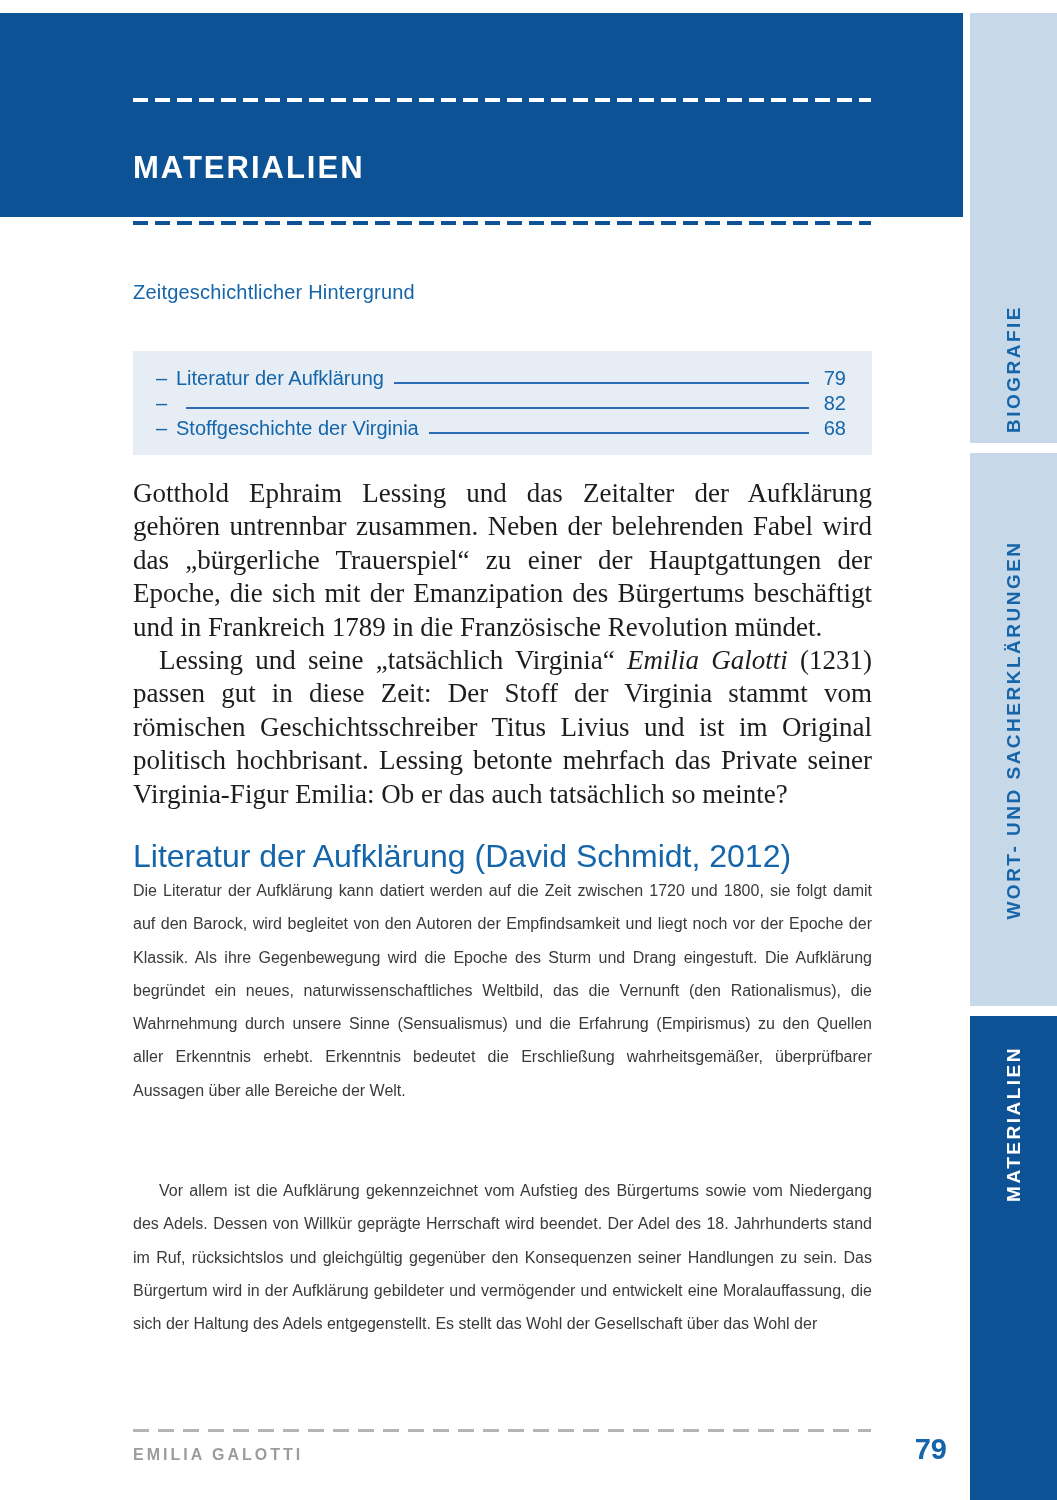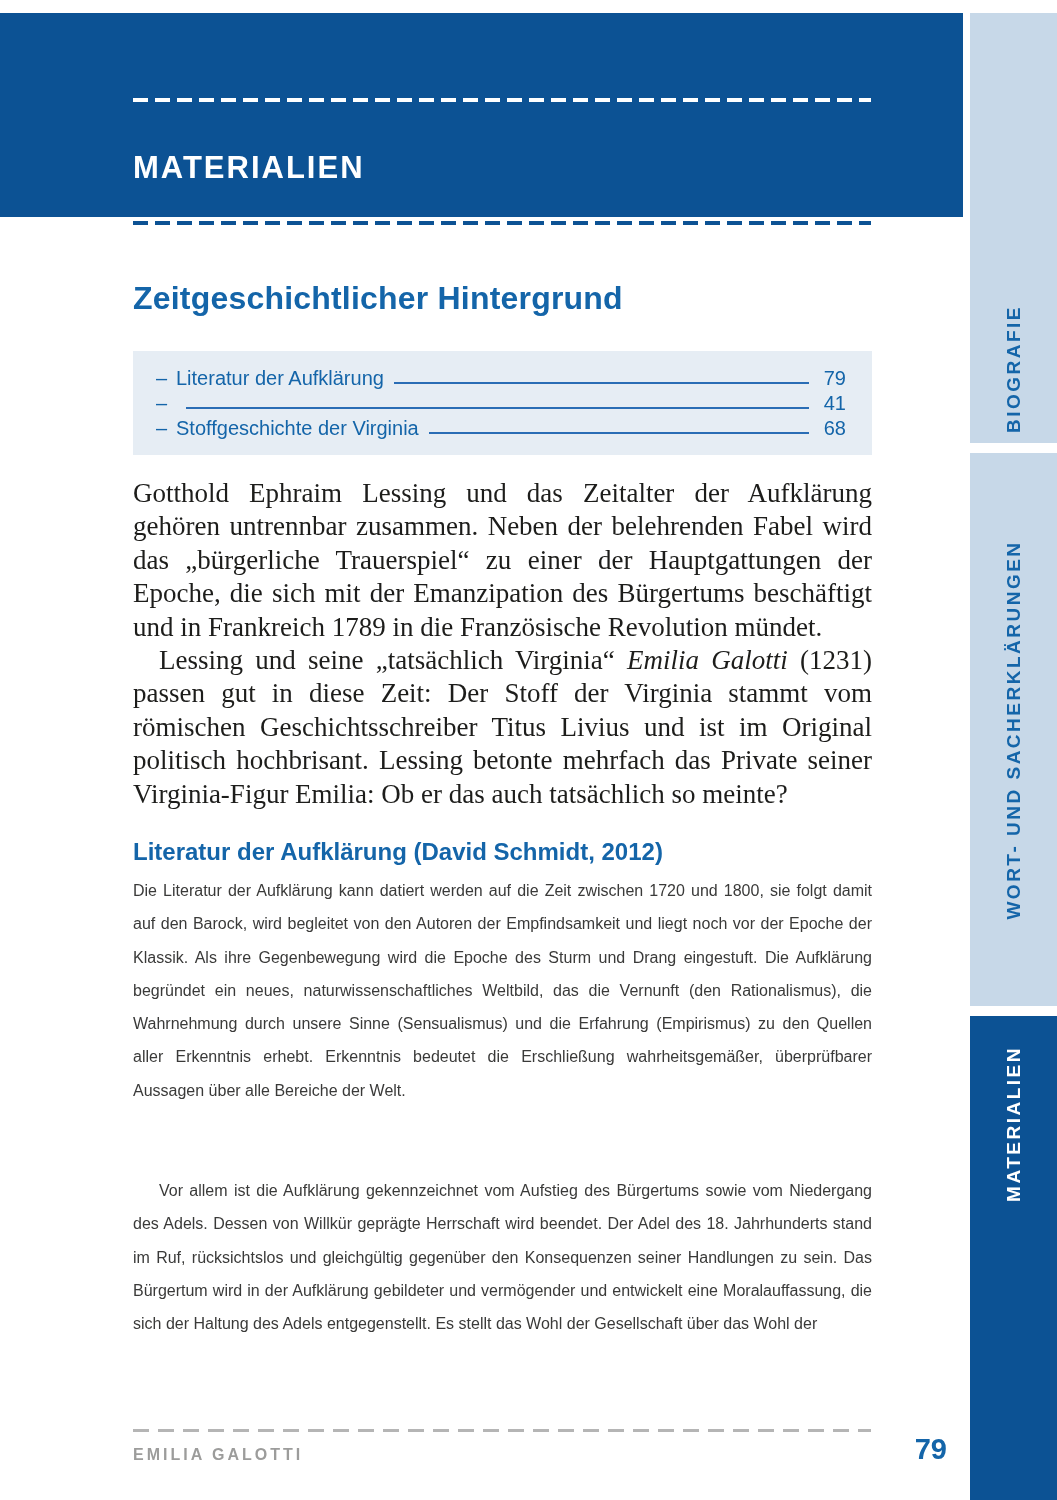--- a/index.html
+++ b/index.html
@@ -25,41 +25,41 @@
   .dash-line{position:absolute;height:4px;}
   .dash-white{left:133px;top:85px;width:738px;
       background:repeating-linear-gradient(to right,#ffffff 0 15px,transparent 15px 22px);}
   .dash-blue{left:133px;top:208px;width:738px;
       background:repeating-linear-gradient(to right,var(--brand_blue,#0c5294) 0 15px,transparent 15px 22px);}
   .header-title{position:absolute;left:133px;top:139px;color:#ffffff;
       font-size:31px;font-weight:600;letter-spacing:2px;line-height:1;}
 
   
   .section-title{position:absolute;left:133px;top:268px;color:var(--heading_blue,#1465a9);
-      font-size:32px;font-weight:700;letter-spacing:0.2px;line-height:1.1;}
+      font-size:20px;font-weight:400;letter-spacing:0.2px;line-height:1.1;}
 
   
   .toc-box{position:absolute;left:133px;top:338px;width:739px;height:104px;
       background:var(--toc_box_bg,#e6edf4);padding:15px 26px 0 23px;}
   .toc-row{display:flex;align-items:flex-end;height:25px;color:var(--heading_blue,#1465a9);
       font-size:20px;line-height:25px;}
   .toc-bullet{width:20px;flex:0 0 auto;}
   .toc-label{flex:0 0 auto;white-space:nowrap;}
   .toc-leader{flex:1 1 auto;height:0;border-bottom:2px solid #2a6db5;margin:0 9px 7px 10px;}
   .toc-page{flex:0 0 auto;min-width:28px;text-align:right;}
 
   
   .intro{position:absolute;left:133px;top:464px;width:739px;
       font-family:"Liberation Serif",serif;color:var(--serif_text,#1d1d1b);
       font-size:27px;line-height:33.4px;text-align:justify;}
   .intro p + p{text-indent:26px;}
   .italic{font-style:italic;}
 
   .article-heading{position:absolute;left:133px;top:826px;width:739px;
-      color:var(--heading_blue,#1465a9);font-size:24px;font-weight:700;line-height:1.1;}
+      color:var(--heading_blue,#1465a9);font-size:32px;font-weight:400;line-height:1.1;}
   .article-p{position:absolute;left:133px;width:739px;
       color:var(--sans_text,#3a3a39);font-size:16px;line-height:33.3px;text-align:justify;}
   .article-p1{top:861px;}
   .article-p2{top:1161px;text-indent:26px;}
 
   
   .footer-divider{position:absolute;left:133px;top:1416px;width:738px;height:3px;
       background:repeating-linear-gradient(to right,var(--dash_gray,#b5b5b5) 0 16px,transparent 16px 25px);}
   .footer-book-title{position:absolute;left:133px;top:1433px;color:var(--footer_gray,#9c9c9b);
       font-size:16px;font-weight:600;letter-spacing:3px;}
@@ -94,21 +94,21 @@
   <div class="toc-box">
     <div class="toc-row">
       <span class="toc-bullet">–</span>
       <span class="toc-label">Literatur der Aufklärung</span>
       <span class="toc-leader"></span>
       <span class="toc-page">79</span>
     </div>
     <div class="toc-row">
       <span class="toc-bullet">–</span>
       <span class="toc-leader"></span>
-      <span class="toc-page">41</span>
+      <span class="toc-page">82</span>
     </div>
     <div class="toc-row">
       <span class="toc-bullet">–</span>
       <span class="toc-label">Stoffgeschichte der Virginia</span>
       <span class="toc-leader"></span>
       <span class="toc-page">68</span>
     </div>
   </div>
 
   <div class="intro">

